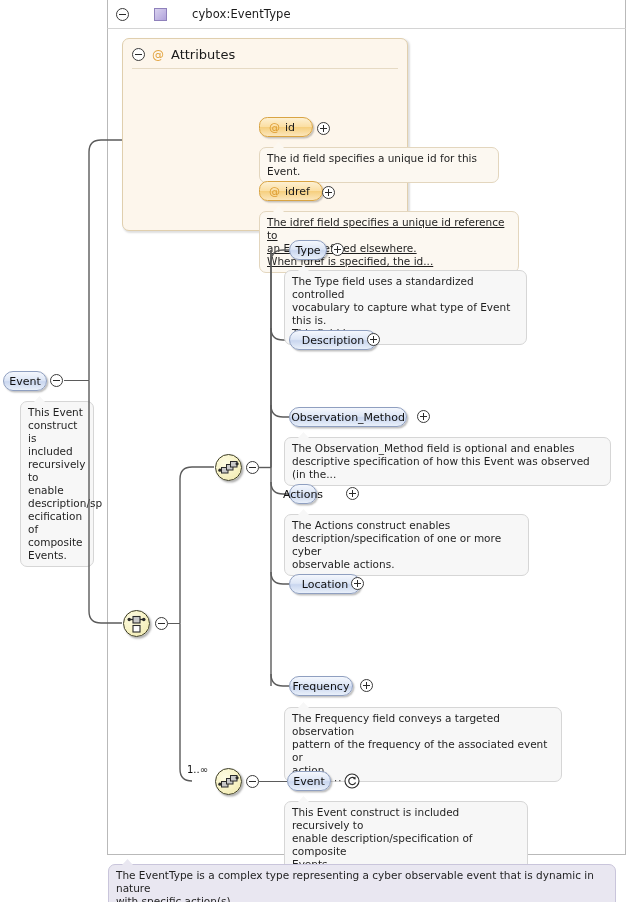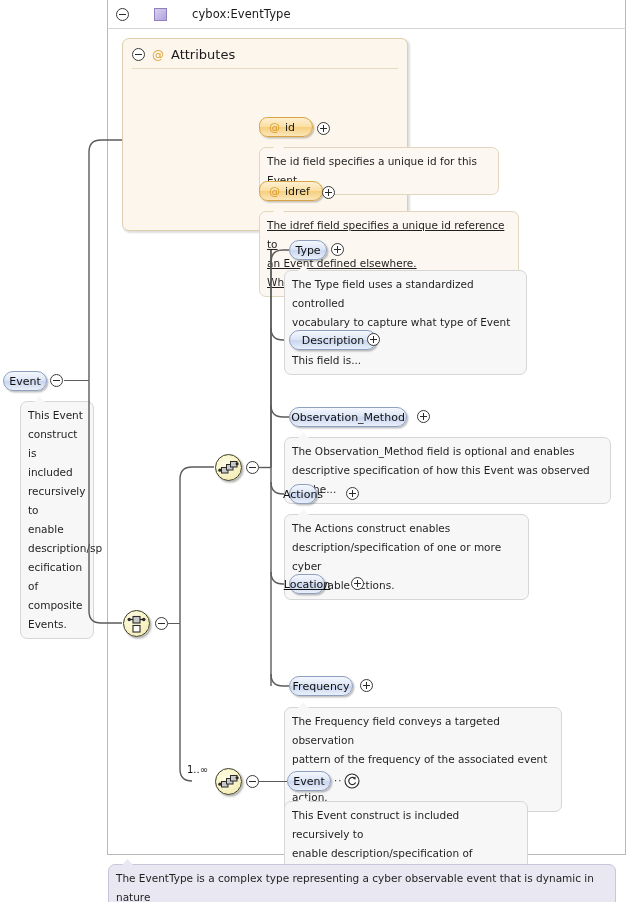--- a/index.html
+++ b/index.html
@@ -141,21 +141,21 @@
   }
 
   
   .note {
     position: absolute;
     background: #f7f7f7;
     border: 1px solid #d6d6d6;
     border-radius: 7px;
     box-sizing: border-box;
     font-size: 10.5px;
-    line-height: 19px;
+    line-height: 13px;
     color: #1f1f1f;
     padding: 4px 7px 4px 7px;
     white-space: pre-line;
   }
   .note.tail::before {
     content: "";
     position: absolute;
     left: 13px; top: -6px;
     width: 11px; height: 6px;
     background: #f7f7f7;
@@ -343,21 +343,21 @@
 descriptive specification of how this Event was observed (in the...</div>
 
   <div class="pill-el" style="left:289px;top:484px;width:28px;">
     <span>Actions</span>
   </div>
   <div class="exp plus" style="position:absolute;left:346px;top:487px;"></div>
   <div class="note tail" style="left:284px;top:514px;width:245px;">The Actions construct enables
 description/specification of one or more cyber
 observable actions.</div>
 
-  <div class="pill-el" style="left:289px;top:574px;width:36px;text-decoration:underline;">
+  <div class="pill-el" style="left:289px;top:574px;width:72px;">
     <span>Location</span>
   </div>
   <div class="exp plus" style="position:absolute;left:351px;top:577px;"></div>
 
   <div class="pill-el" style="left:289px;top:676px;width:64px;">
     <span>Frequency</span>
   </div>
   <div class="exp plus" style="position:absolute;left:360px;top:679px;"></div>
   <div class="note tail" style="left:284px;top:707px;width:278px;">The Frequency field conveys a targeted observation
 pattern of the frequency of the associated event or

